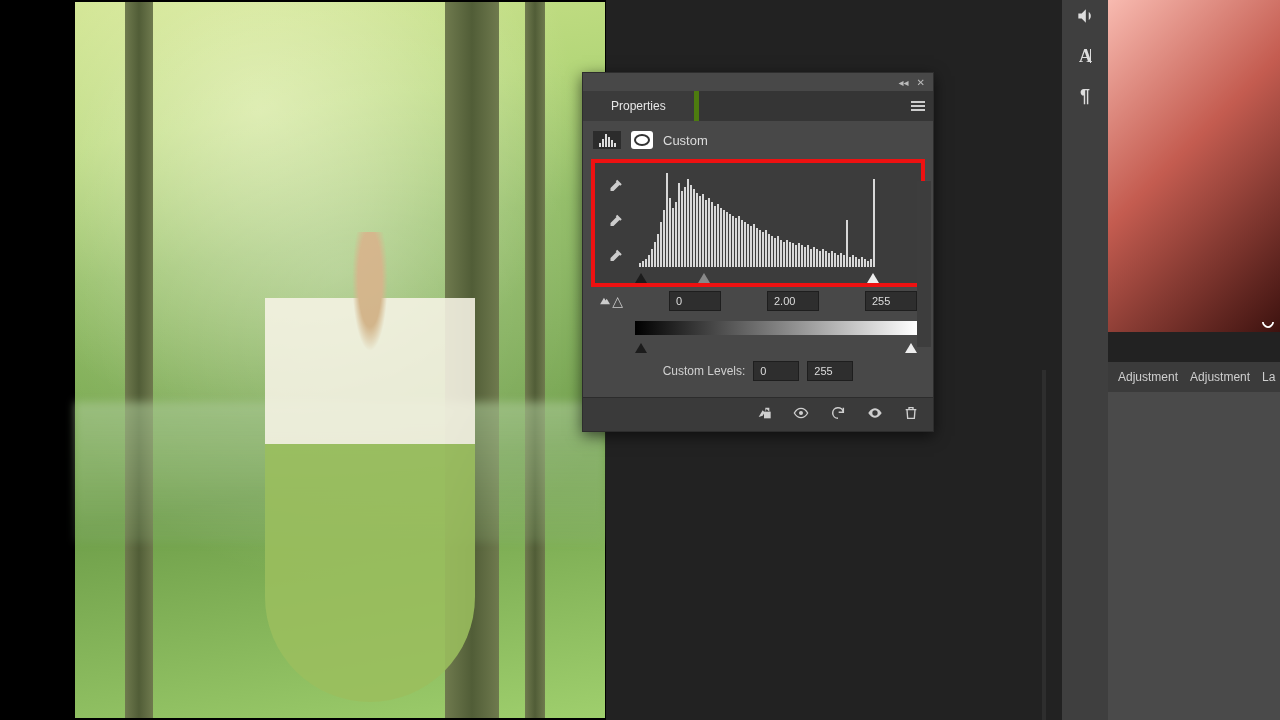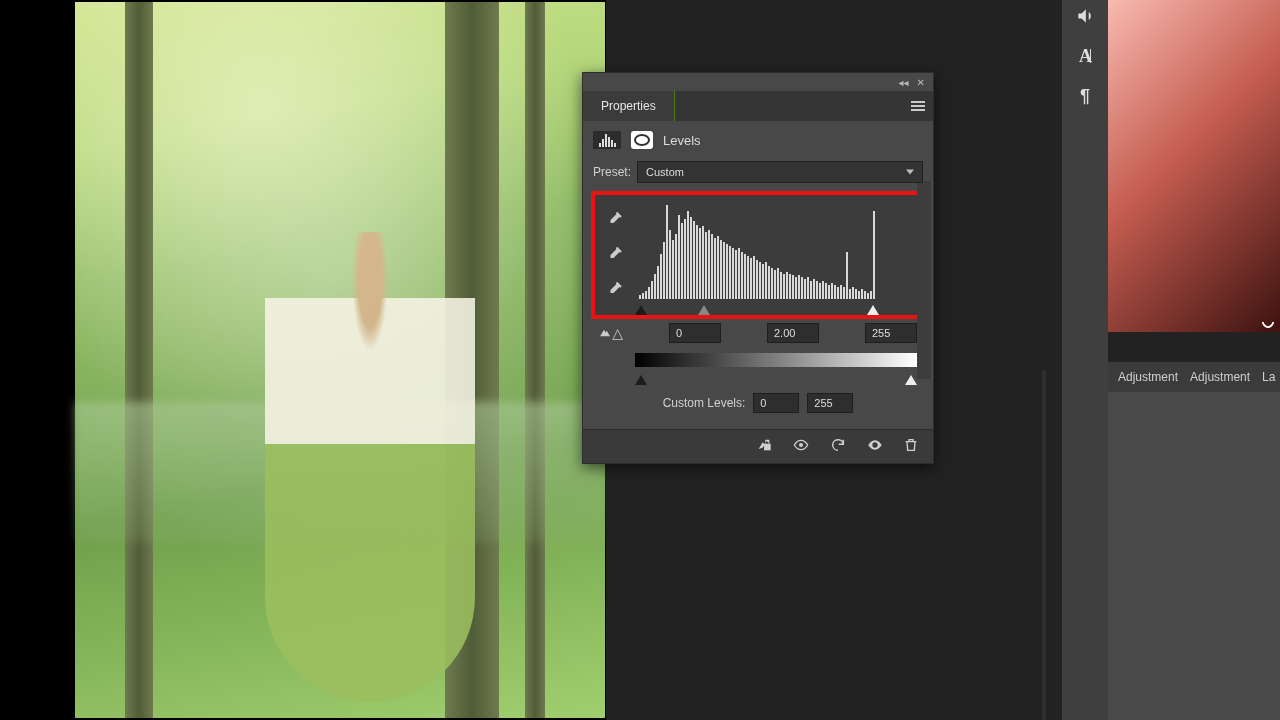--- a/index.html
+++ b/index.html
@@ -48,21 +48,21 @@
   .tabs-body { position:absolute; right:0; top:392px; width:172px; bottom:0; background:#4a4a4a;}
 
   
   .panel {
     position:absolute; left:582px; top:72px; width:352px; background:#484848;
     border:1px solid #2d2d2d; box-shadow:0 4px 14px rgba(0,0,0,.6);
   }
   .panel-topbar { height:18px; background:#484848; display:flex; justify-content:flex-end; align-items:center; gap:8px; padding-right:8px;}
   .panel-topbar span { color:#bbb; font-size:10px; cursor:pointer;}
   .panel-tabs { height:30px; display:flex; align-items:stretch; }
-  .panel-tab { background:#3b3b3b; color:#e6e6e6; font-size:12px; display:flex; align-items:center; padding:0 18px; border-right:1px solid #4d7c0f;}
+  .panel-tab { background:#3b3b3b; color:#e6e6e6; font-size:12px; display:flex; align-items:center; padding:0 28px; border-right:5px solid #4d7c0f;}
   .panel-tab-rest { flex:1; background:#353535; display:flex; justify-content:flex-end; align-items:center; padding-right:8px;}
   .hamburger { width:14px; height:10px; background:linear-gradient(#ccc,#ccc) 0 0/100% 2px no-repeat,linear-gradient(#ccc,#ccc) 0 4px/100% 2px no-repeat,linear-gradient(#ccc,#ccc) 0 8px/100% 2px no-repeat;}
   .panel-body { padding:10px 10px 8px 10px; color:#d9d9d9; font-size:12px; position:relative;}
   .panel-scroll { position:absolute; right:2px; top:60px; bottom:50px; width:14px; background:#3d3d3d;}
 
   .adj-header { display:flex; align-items:center; gap:10px; margin-bottom:12px;}
   .icon-hist { width:28px; height:18px; background:#2c2c2c; display:inline-flex; align-items:flex-end; justify-content:center; gap:1px; padding:2px;}
   .icon-hist i { width:2px; background:#ddd;}
   .icon-mask { width:22px; height:18px; background:#fff; border-radius:3px; position:relative;}
   .icon-mask::after { content:""; position:absolute; inset:3px; border-radius:50%; background:#fff; box-shadow:0 0 0 2px #333 inset;}
@@ -158,27 +158,23 @@
     <div class="adj-header">
       <span class="icon-hist">
         <i style="height:30%"></i>
           <i style="height:60%"></i>
           <i style="height:90%"></i>
           <i style="height:70%"></i>
           <i style="height:50%"></i>
           <i style="height:30%"></i>
       </span>
       <span class="icon-mask"></span>
-      <span class="adj-title">Levels</span>
-    </div>
-
-    <div class="row">
-      <span class="label">Preset:</span>
-      <div class="select">Custom</div>
-    </div>
+      <span class="adj-title">Custom</span>
+    </div>
+
 
 
     <div class="hist-wrap">
       <div class="hist-inner">
         <div class="eyedrop-col">
           <div class="eyedrop">
             <svg viewBox="0 0 24 24" width="18" height="18" fill="#ccc">
                 <path d="M17 3l4 4-2 2-1-1-8 8H6v-4l8-8-1-1 2-2z"></path>
               </svg>
           </div>

